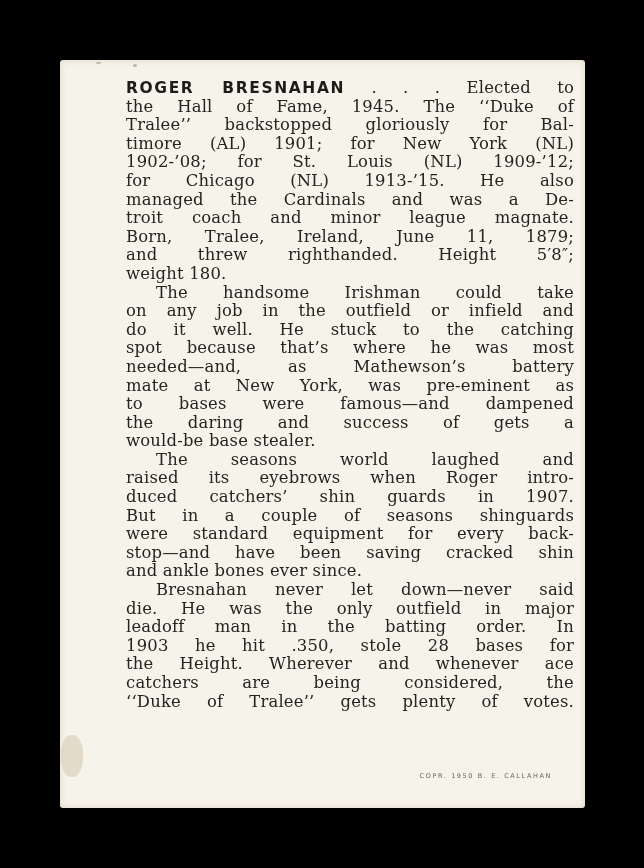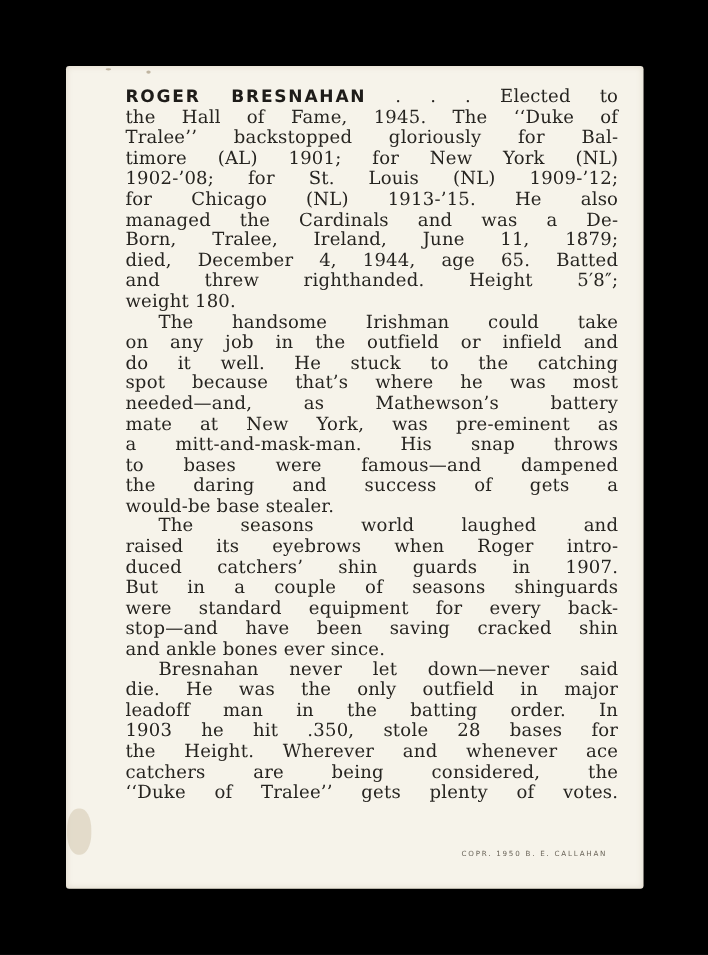--- a/index.html
+++ b/index.html
@@ -32,21 +32,21 @@
       border-radius: 45%;
       background: rgba(205,190,165,0.45);
     }
     .speck {
       position: absolute;
       background: rgba(140,120,90,0.5);
       border-radius: 50%;
     }
     .text-block {
       position: absolute;
-      left: 114px;
+      left: 126px;
       top: 79px;
       width: 448px;
       font-family: "DejaVu Serif", serif;
       font-size: 16.4px;
       line-height: 18.6px;
       color: #262420;
       letter-spacing: 0.2px;
     }
     .line {
       display: block;
@@ -87,31 +87,30 @@
 <div class="speck" style="left:96px;top:62px;width:5px;height:2px;"></div>
 
 <div class="text-block">
   <span class="line"><span class="name-head">ROGER BRESNAHAN</span> <span>. . .  Elected to</span></span>
   <span class="line">the Hall of Fame, 1945.  The ‘‘Duke of</span>
   <span class="line">Tralee’’ backstopped gloriously for Bal-</span>
   <span class="line">timore (AL) 1901; for New York (NL)</span>
   <span class="line">1902-’08; for St. Louis (NL) 1909-’12;</span>
   <span class="line">for Chicago (NL) 1913-’15.  He also</span>
   <span class="line">managed the Cardinals and was a De-</span>
+  <span class="line">troit coach and minor league magnate.</span>
   <span class="line">Born, Tralee, Ireland, June 11, 1879;</span>
-  <span class="line">died, December 4, 1944, age 65. Batted</span>
   <span class="line">and threw righthanded.  Height 5′8″;</span>
   <span class="line last">weight 180.</span>
   <span class="line indent">The handsome Irishman could take</span>
   <span class="line">on any job in the outfield or infield and</span>
   <span class="line">do it well.  He stuck to the catching</span>
   <span class="line">spot because that’s where he was most</span>
   <span class="line">needed—and, as Mathewson’s battery</span>
   <span class="line">mate at New York, was pre-eminent as</span>
-  <span class="line">a mitt-and-mask-man.  His snap throws</span>
   <span class="line">to bases were famous—and dampened</span>
   <span class="line">the daring and success of gets a</span>
   <span class="line last">would-be base stealer.</span>
   <span class="line indent">The seasons world laughed and</span>
   <span class="line">raised its eyebrows when Roger intro-</span>
   <span class="line">duced catchers’ shin guards in 1907.</span>
   <span class="line">But in a couple of seasons shinguards</span>
   <span class="line">were standard equipment for every back-</span>
   <span class="line">stop—and have been saving cracked shin</span>
   <span class="line last">and ankle bones ever since.</span>

